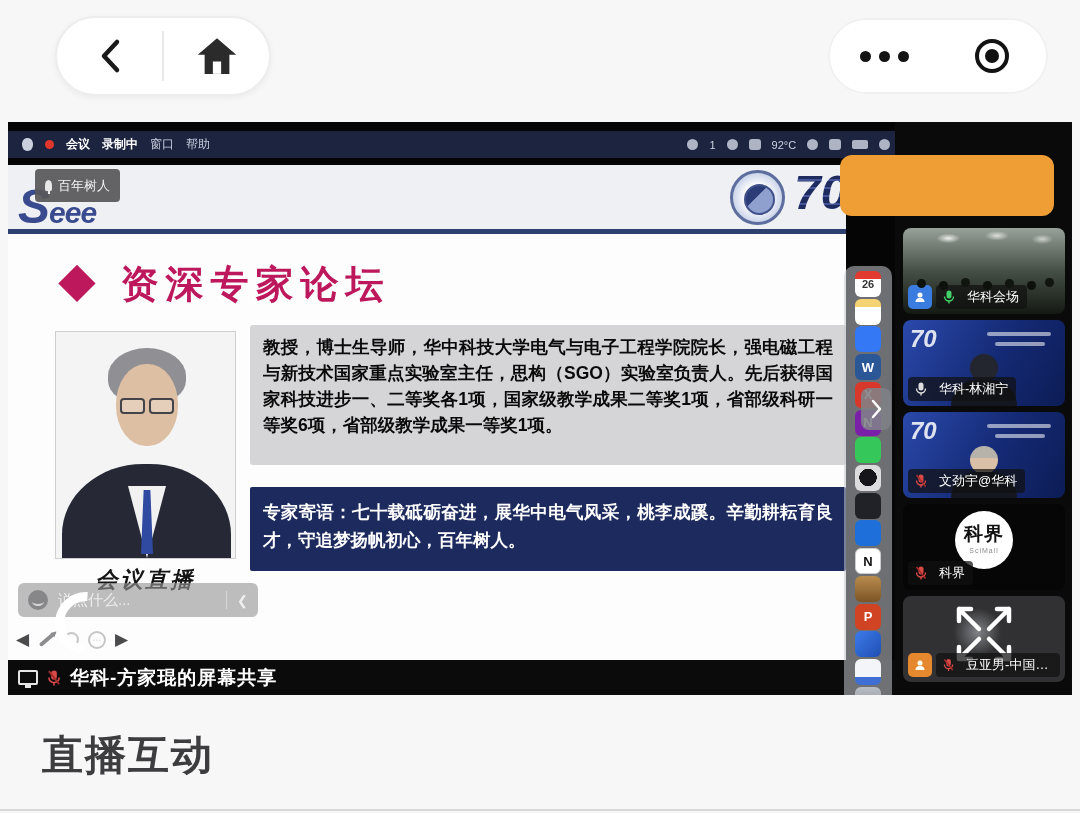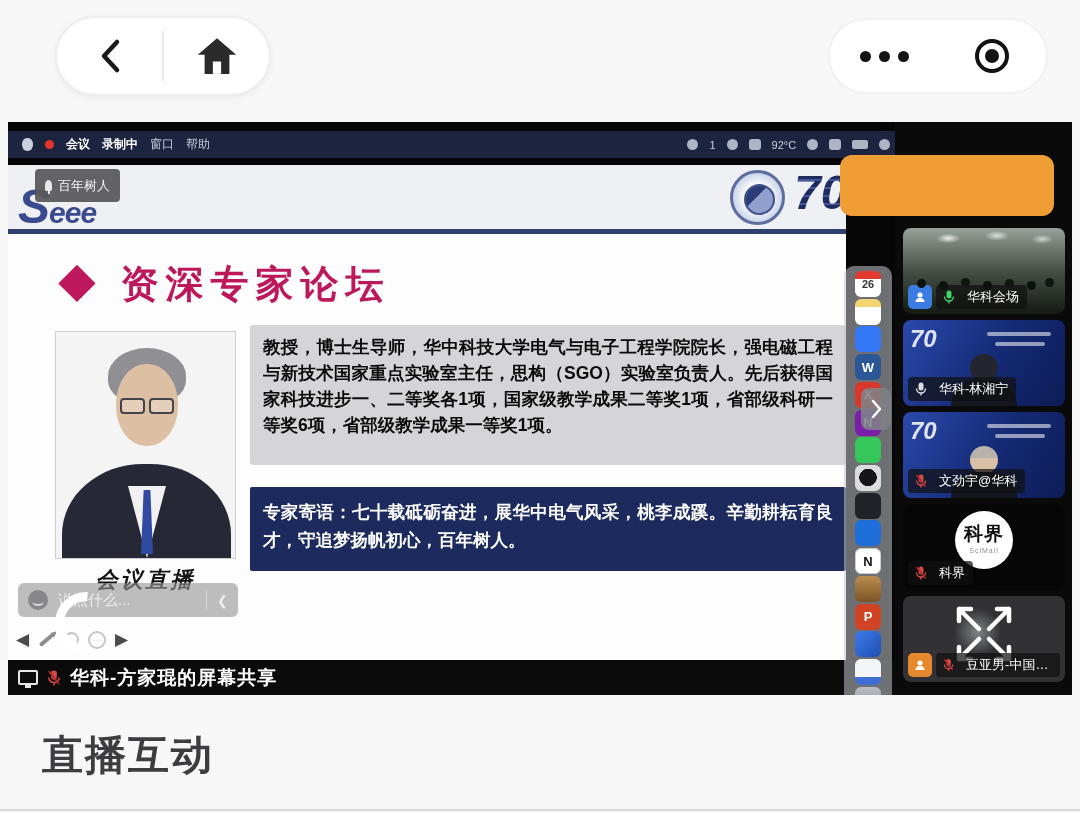--- a/index.html
+++ b/index.html
@@ -67,21 +67,21 @@
   .tie { position:absolute; left:85px; bottom:4px; width:12px; height:64px; background:#2f4aa0; clip-path:polygon(22% 0,78% 0,100% 100%,0 100%); }
   .photo-caption { position:absolute; left:40px; top:400px; width:195px; text-align:center; font-family:"DejaVu Serif", serif;
     font-weight:700; font-style:italic; font-size:22px; color:#141414; letter-spacing:3px; }
 
   .bio-box { position:absolute; left:242px; top:160px; width:596px; height:140px; background:#d5d5d7; border-radius:3px;
     padding:9px 13px; font-size:17.5px; font-weight:700; line-height:26px; color:#0a0a0a; text-align:justify; }
   .msg-box { position:absolute; left:242px; top:322px; width:596px; height:84px; background:#1c2a5e; border-radius:2px;
     padding:11px 13px; font-size:17.5px; font-weight:700; line-height:28px; color:#ffffff; text-align:justify; }
 
   
-  .chat { position:absolute; left:10px; top:461px; width:220px; height:34px; background:rgba(150,150,152,.62); border-radius:6px;
+  .chat { position:absolute; left:10px; top:461px; width:240px; height:34px; background:rgba(150,150,152,.62); border-radius:6px;
     display:flex; align-items:center; padding:0 10px; gap:10px; z-index:6; }
   .emoji { width:20px; height:20px; border-radius:50%; background:#87878a; position:relative; }
   .emoji::after { content:""; position:absolute; left:4px; top:7px; width:12px; height:7px; border-bottom:2px solid #d8d8d8; border-radius:50%; }
   .chat-ph { color:rgba(245,245,245,.85); font-size:15px; flex:1; }
   .chat-div { width:1px; height:18px; background:rgba(230,230,230,.6); }
   .chat-arrow { color:#f0f0f0; font-size:13px; }
 
   
   .anno { position:absolute; left:8px; top:507px; display:flex; align-items:center; gap:9px; z-index:6; }
   .anno .arr { color:#4b4b4d; font-size:17px; }

